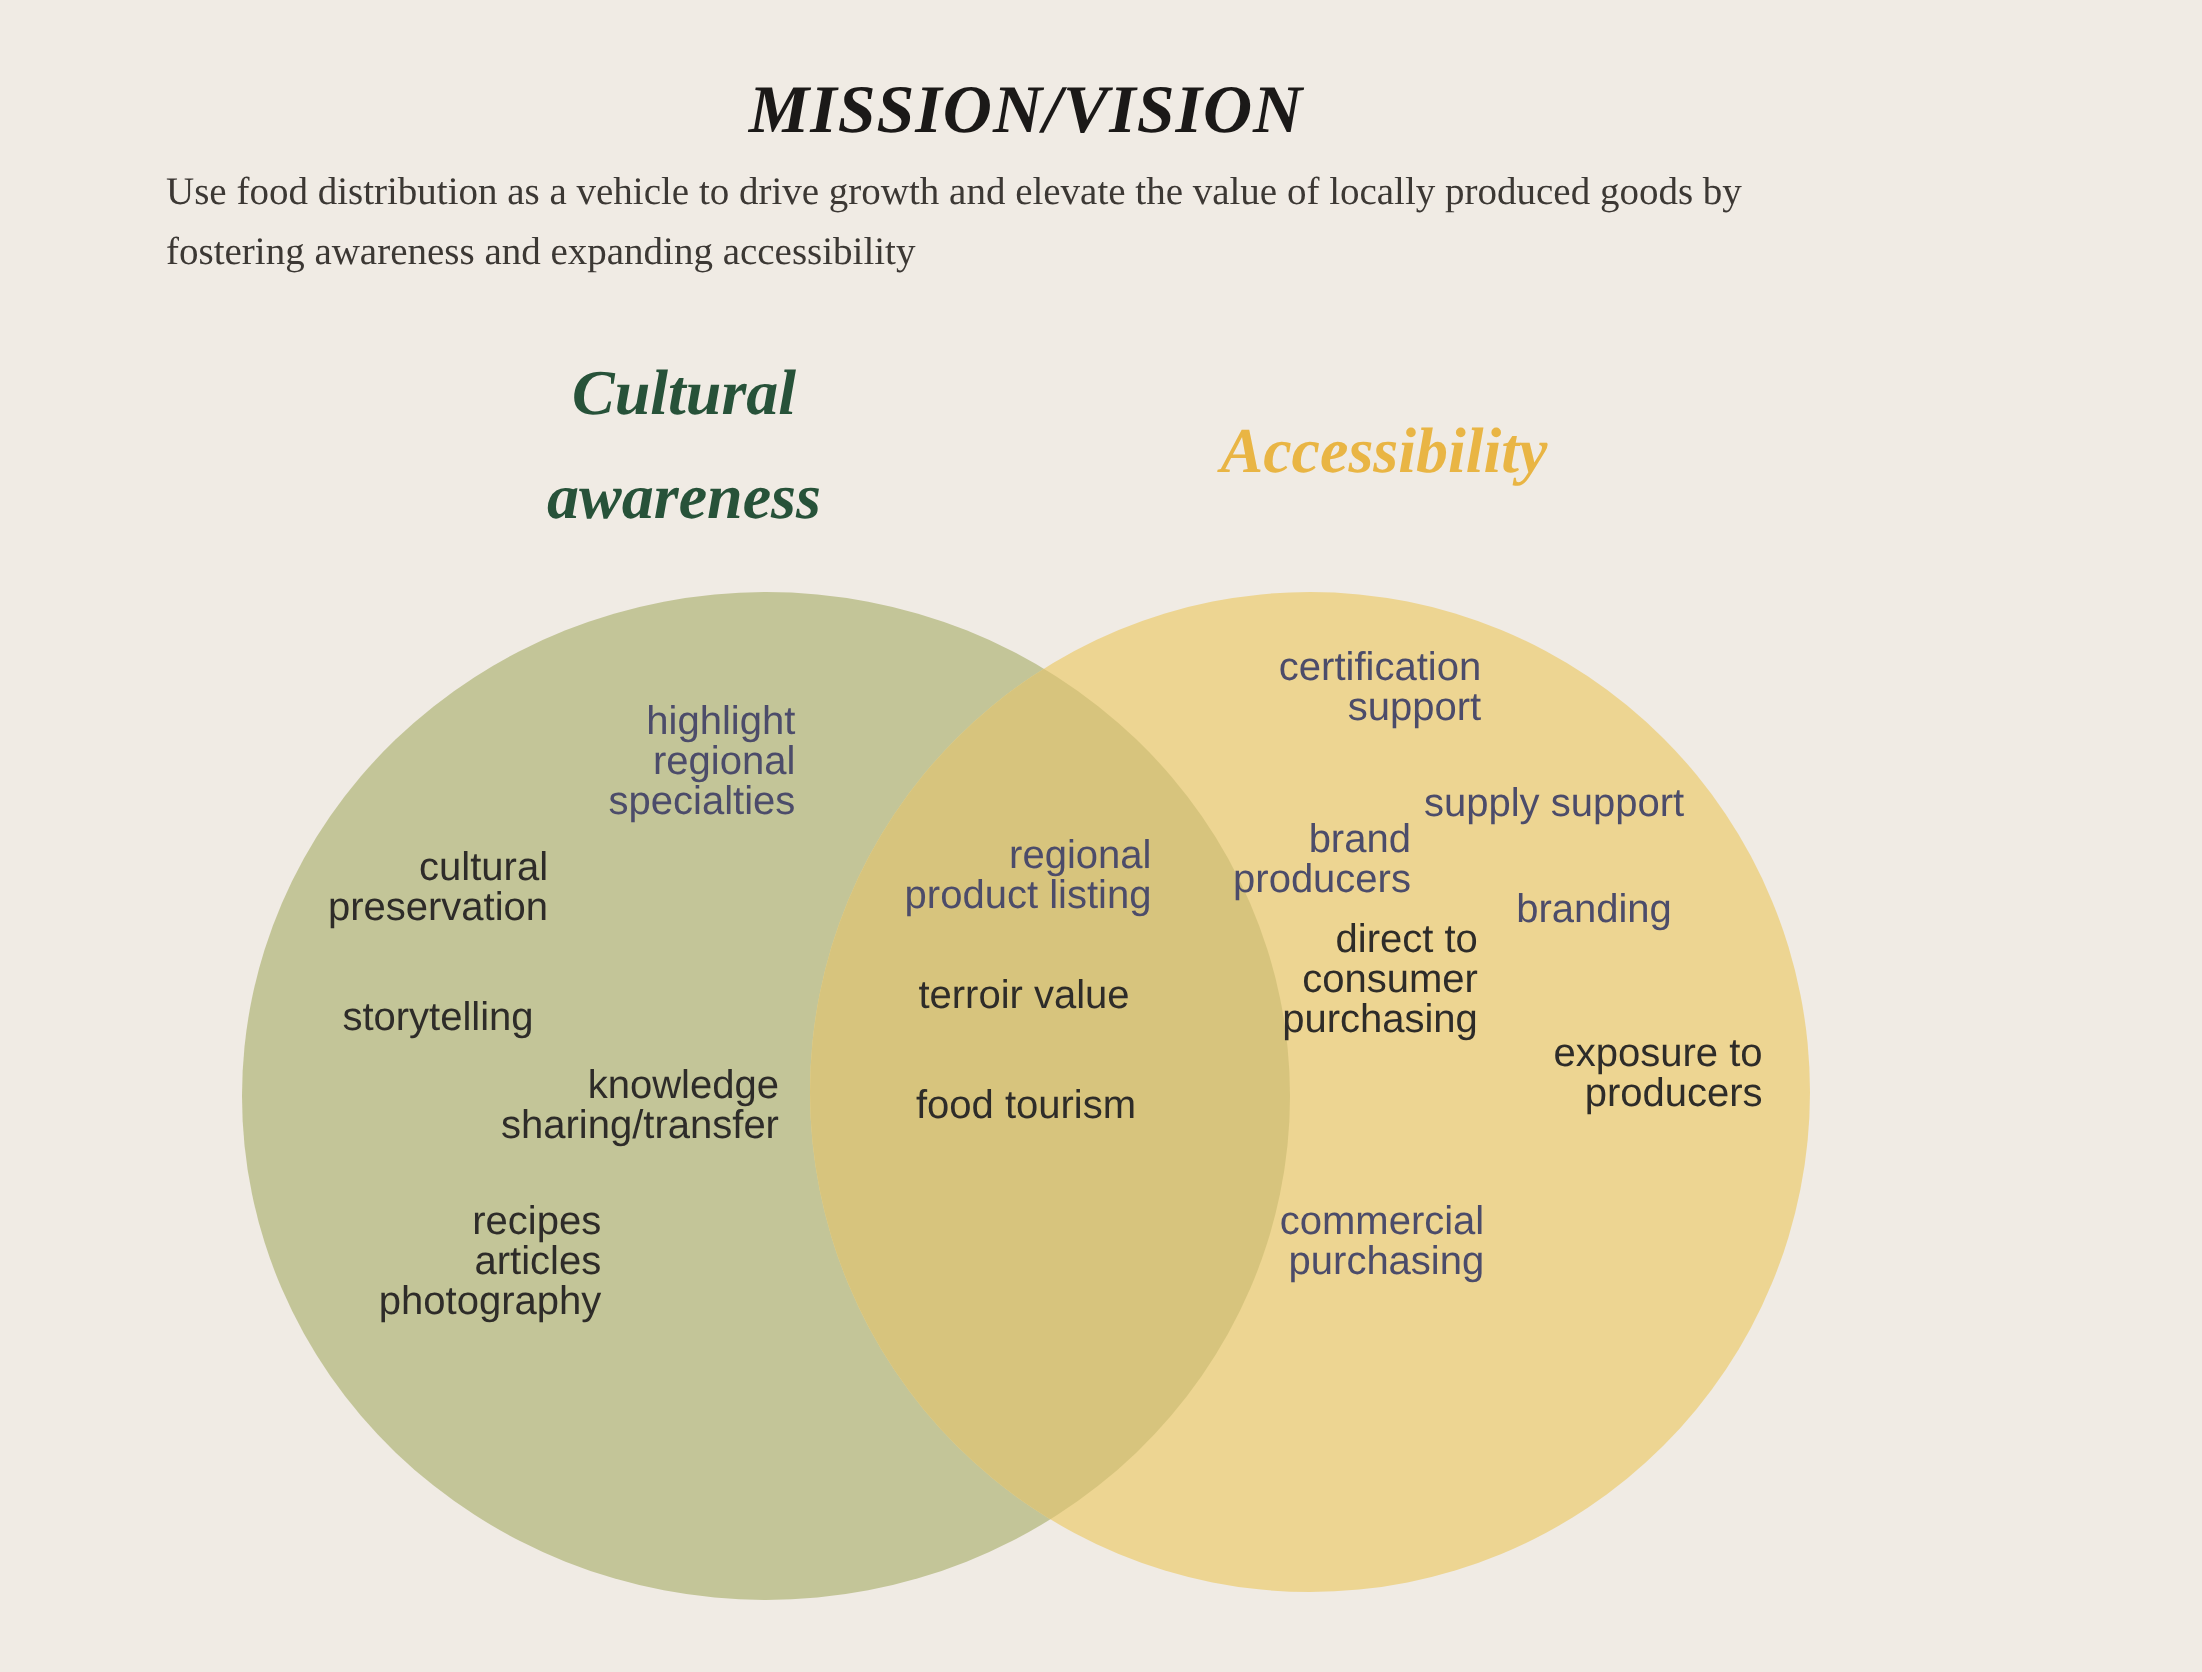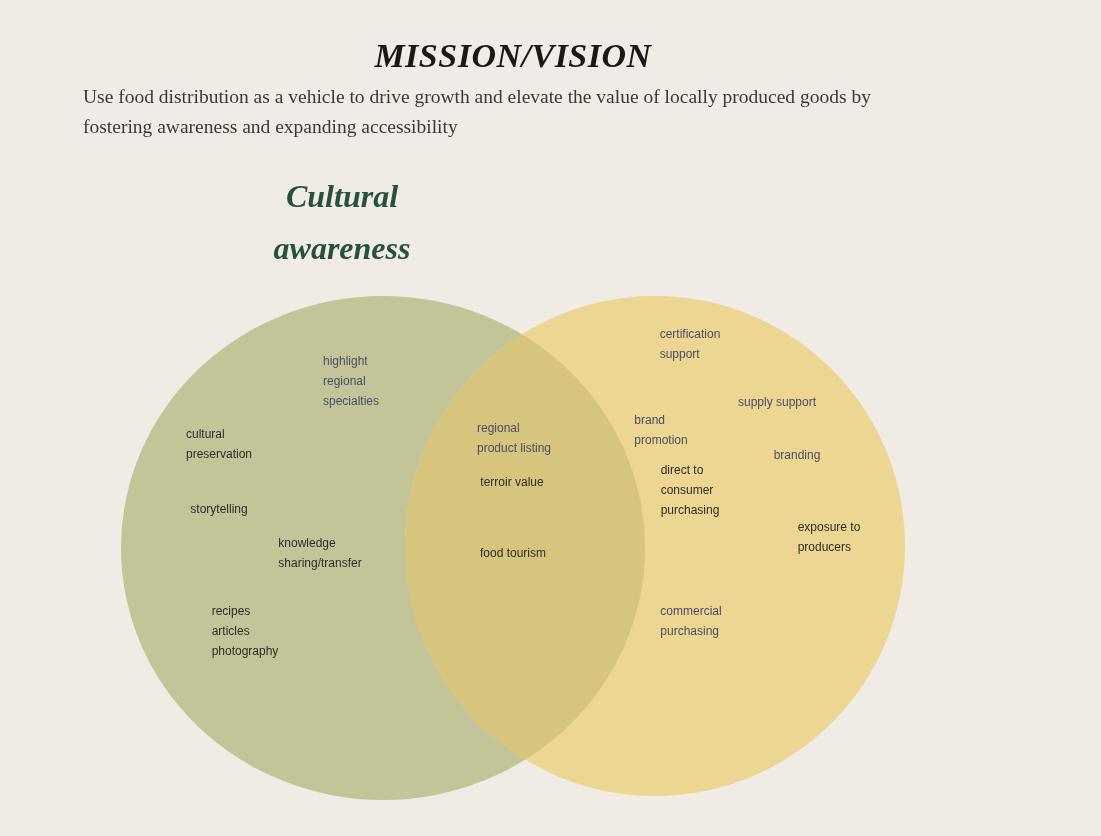--- a/index.html
+++ b/index.html
@@ -45,22 +45,22 @@
     font-style: italic; font-weight: 700;
     font-size: 32px; line-height: 52px;
     text-align: center; white-space: pre-line;
   }
   .set-label.left  { left: 342px; top: 222px; color: var(--left-title, #275239); }
   .set-label.right { left: 692px; top: 225px; color: var(--right-title, #E9B544); }
 
   .vlabel {
     position: absolute;
     transform: translate(-50%, -50%);
-    font-size: 12px; line-height: 20px;
-    text-align: left; white-space: pre-line;
+    font-size: 20px; line-height: 20px;
+    text-align: right; white-space: pre-line;
   }
   .vlabel.dark  { color: var(--ink-dark, #2E2C29); }
   .vlabel.slate { color: var(--ink-slate, #4C4C6A); }
 </style>
 </head>
 <body>
 
 <div class="page">
 
   <svg class="venn-svg" width="1101" height="836" viewBox="0 0 1101 836" aria-hidden="true">
@@ -74,43 +74,44 @@
     <g clip-path="url(#clip-right)">
       <ellipse class="c-overlap" cx="383" cy="548" rx="262" ry="252"></ellipse>
     </g>
   </svg>
 
   <h1 class="page-title">MISSION/VISION</h1>
   <p class="page-subtitle">Use food distribution as a vehicle to drive growth and elevate the value of locally produced goods by fostering awareness and expanding accessibility</p>
 
   <div class="set-label left">Cultural
 awareness</div>
+  <div class="set-label right">Accessibility</div>
 
   <div class="vlabel slate" style="left:351px; top:381px">highlight
 regional
 specialties</div>
   <div class="vlabel dark" style="left:219px; top:444px">cultural
 preservation</div>
   <div class="vlabel dark" style="left:219px; top:509px">storytelling</div>
   <div class="vlabel dark" style="left:245px; top:631px">recipes
 articles
 photography</div>
   <div class="vlabel dark" style="left:320px; top:553px">knowledge
 sharing/transfer</div>
 
   <div class="vlabel slate" style="left:514px; top:438px">regional
 product listing</div>
-  <div class="vlabel dark" style="left:512px; top:482px">terroir value</div>
+  <div class="vlabel dark" style="left:512px; top:498px">terroir value</div>
   <div class="vlabel dark" style="left:513px; top:553px">food tourism</div>
 
   <div class="vlabel slate" style="left:690px; top:344px">certification
 support</div>
   <div class="vlabel slate" style="left:777px; top:402px">supply support</div>
   <div class="vlabel slate" style="left:661px; top:430px">brand
-promotion</div>
+producers</div>
   <div class="vlabel slate" style="left:797px; top:455px">branding</div>
   <div class="vlabel dark" style="left:690px; top:490px">direct to
 consumer
 purchasing</div>
   <div class="vlabel dark" style="left:829px; top:537px">exposure to
 producers</div>
   <div class="vlabel slate" style="left:691px; top:621px">commercial
 purchasing</div>
 
 </div>

